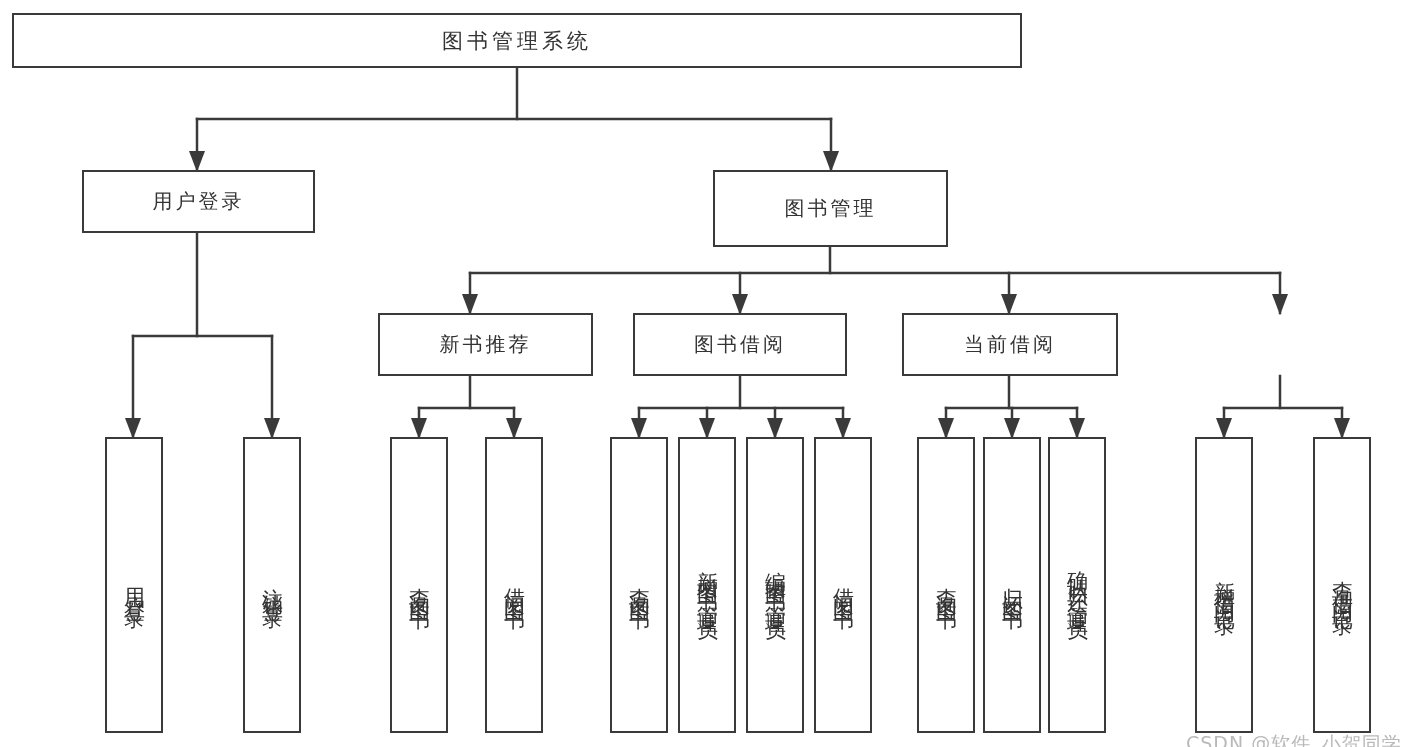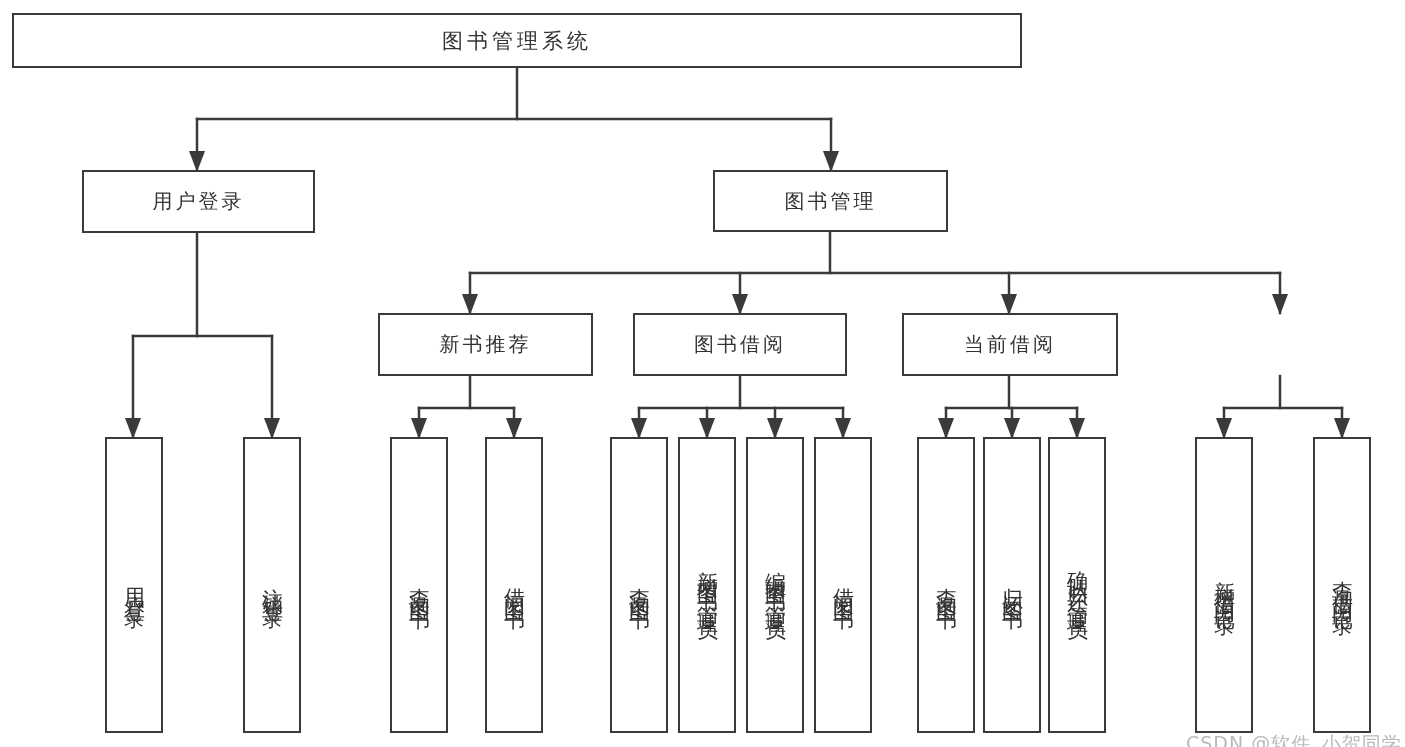--- a/index.html
+++ b/index.html
@@ -118,21 +118,21 @@
 
     <path class="c" d="M1280,376 V408"></path>
     <path class="c" d="M1224,408 H1342"></path>
     <path class="c" d="M1224,408 V437" marker-end="url(#ah)"></path>
     <path class="c" d="M1342,408 V437" marker-end="url(#ah)"></path>
   </svg>
 
   <div class="box root" style="left:12px;top:13px;width:1010px;height:55px">图书管理系统</div>
 
   <div class="box h" style="left:82px;top:170px;width:233px;height:63px">用户登录</div>
-  <div class="box h" style="left:713px;top:170px;width:235px;height:62px">图书管理</div>
+  <div class="box h" style="left:713px;top:170px;width:235px;height:77px">图书管理</div>
 
   <div class="box h" style="left:378px;top:313px;width:215px;height:63px">新书推荐</div>
   <div class="box h" style="left:902px;top:313px;width:216px;height:63px">当前借阅</div>
   <div class="box h" style="left:633px;top:313px;width:214px;height:63px">图书借阅</div>
 
   <div class="box vbox" style="left:105px;top:437px;width:58px;height:296px">用户登录</div>
   <div class="box vbox" style="left:243px;top:437px;width:58px;height:296px">注销登录</div>
 
   <div class="box vbox" style="left:390px;top:437px;width:58px;height:296px">查询图书</div>
   <div class="box vbox" style="left:485px;top:437px;width:58px;height:296px">借阅图书</div>

